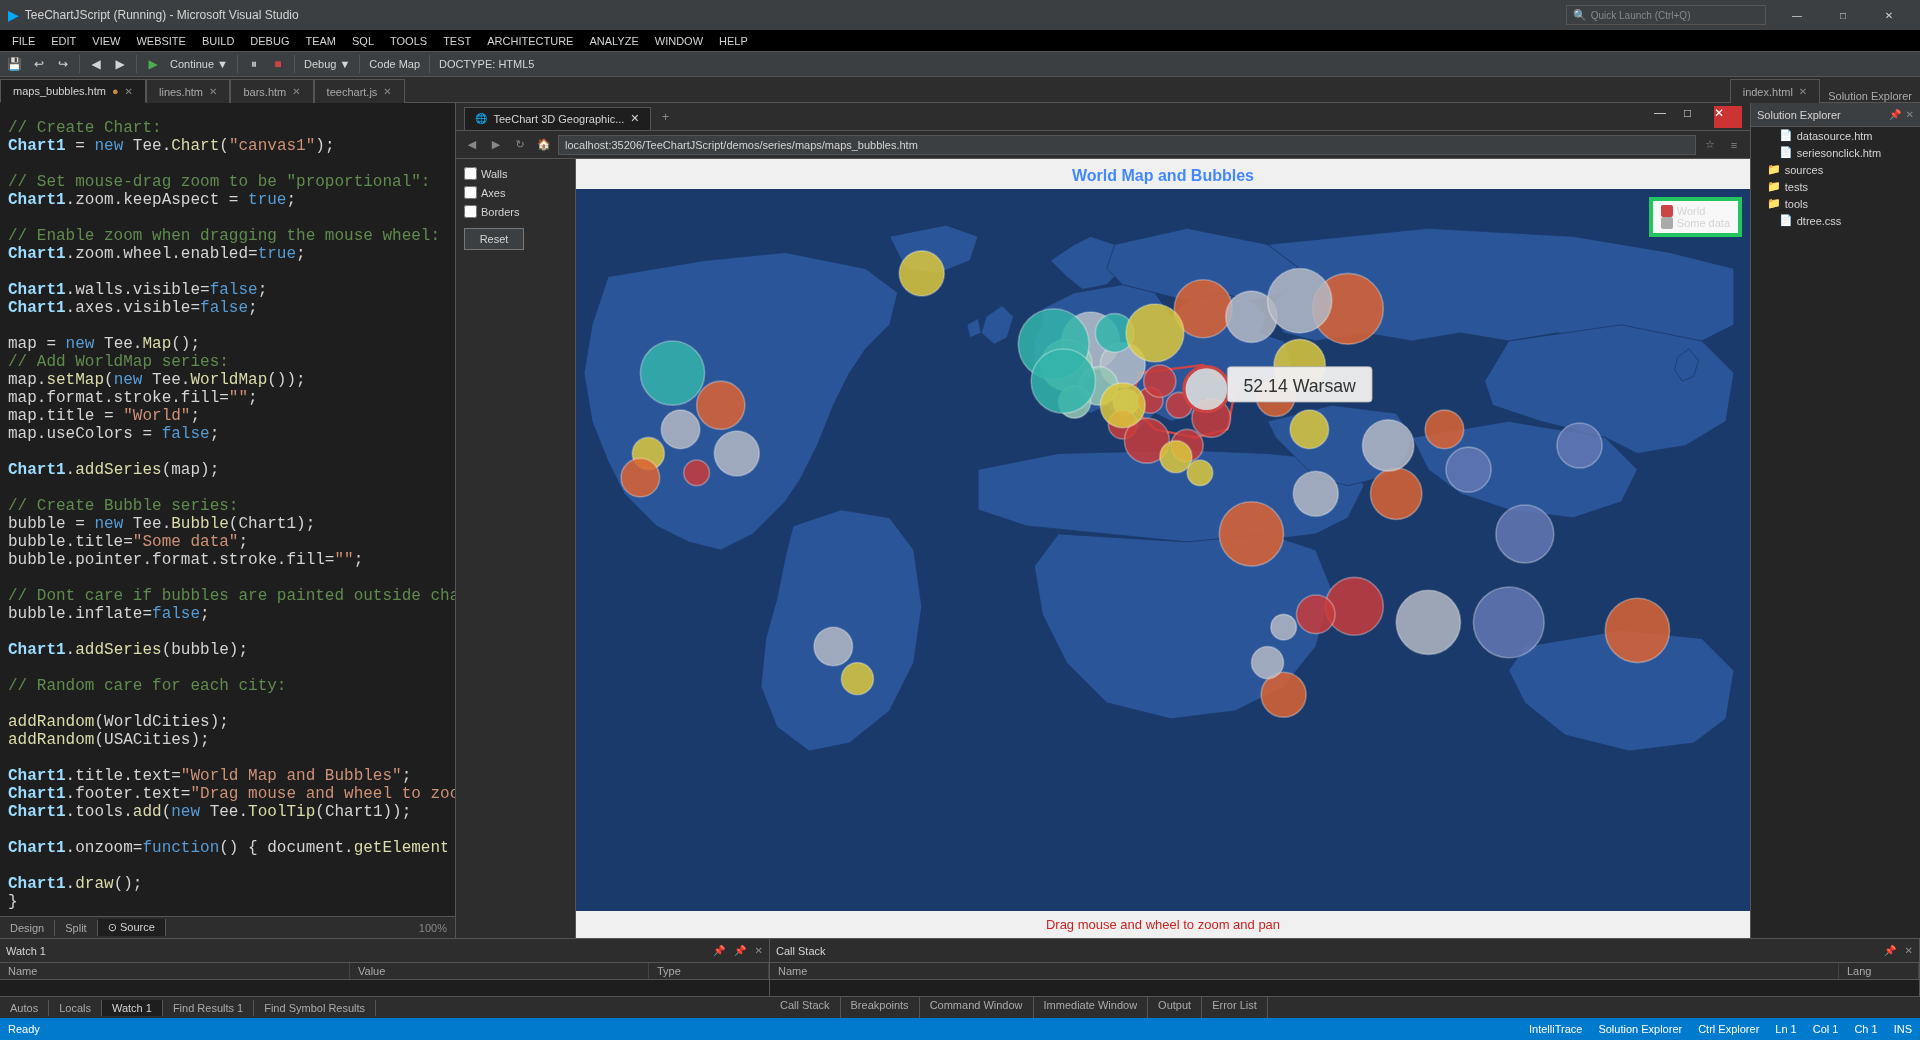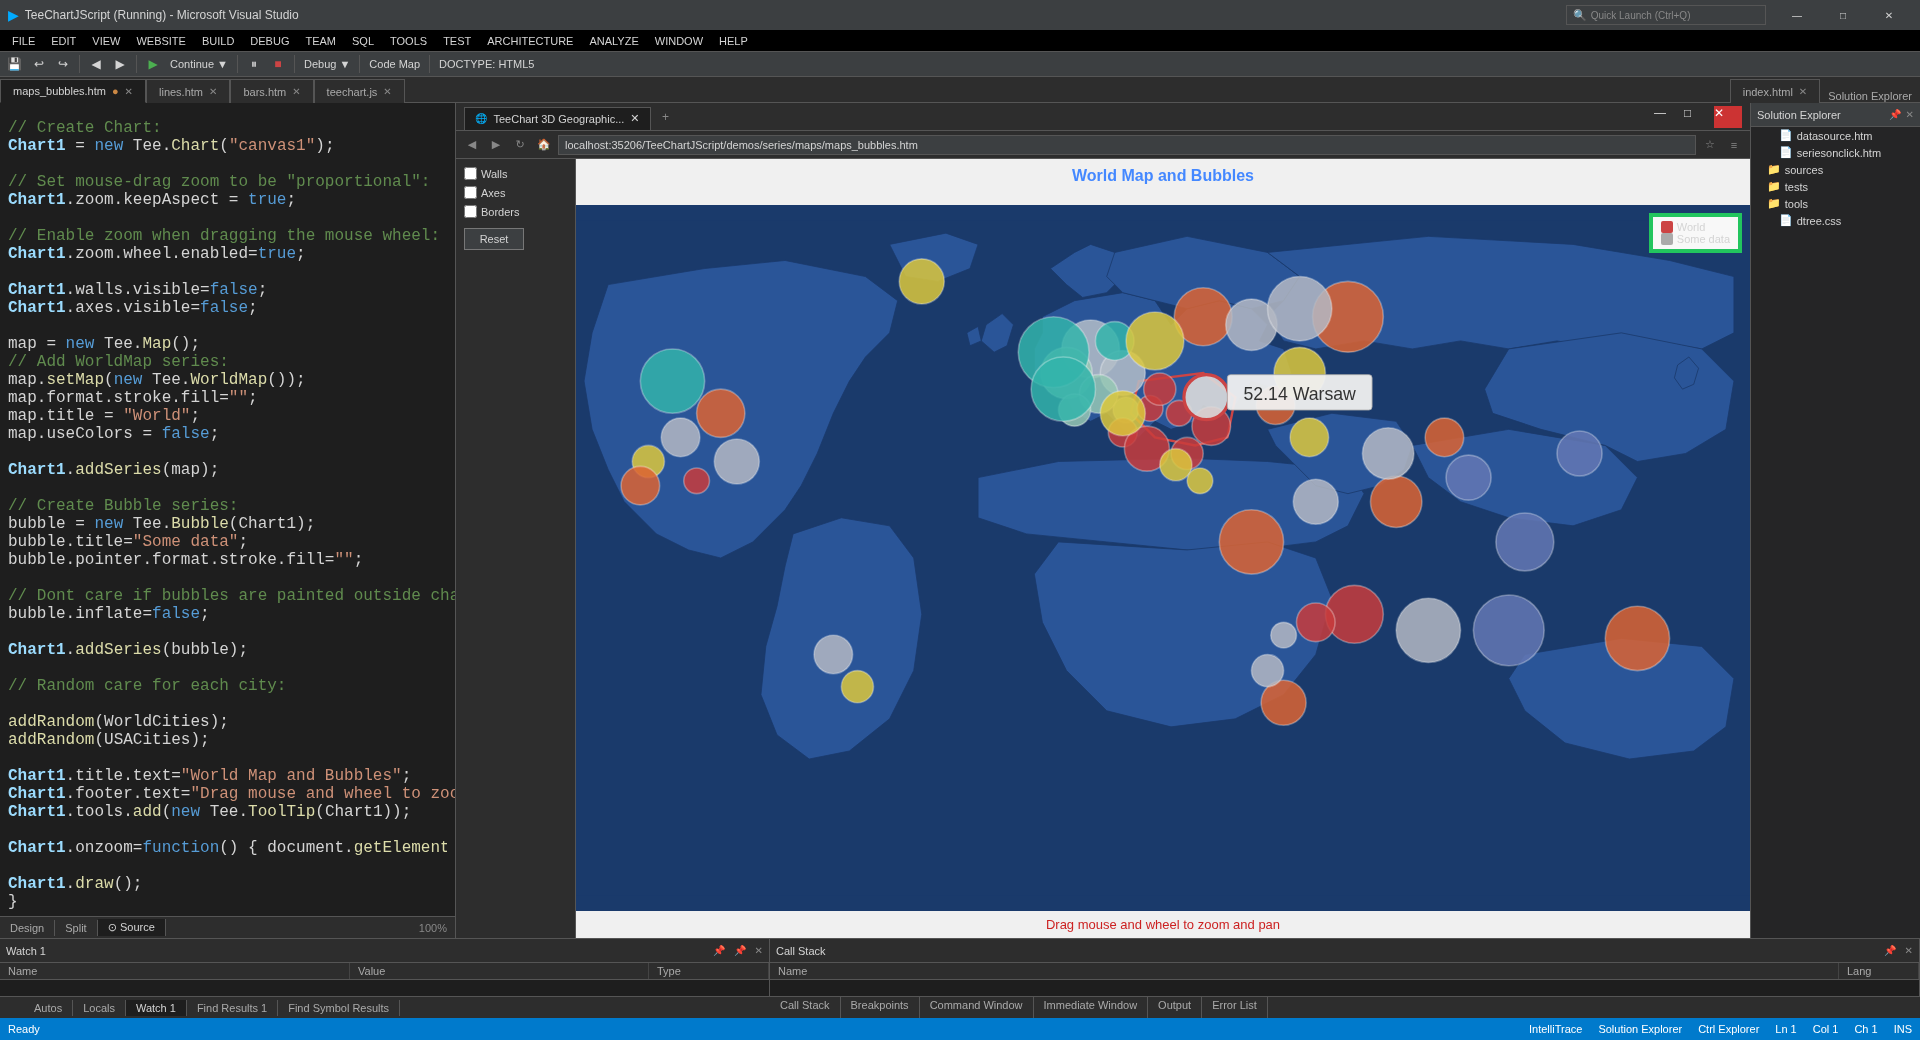--- a/index.html
+++ b/index.html
@@ -163,21 +163,21 @@
       flex: 1;
       background: #1a3a6b;
       position: relative;
       overflow: hidden;
     }
     #chart-title {
       text-align: center;
       color: #4488ff;
       font-size: 16px;
       font-weight: bold;
-      padding: 8px 0 20px;
+      padding: 8px 0 4px;
       background: #f0f0f0;
     }
     #chart-footer {
       text-align: center;
       color: #cc2222;
       font-size: 13px;
       padding: 6px 0;
       background: #f0f0f0;
     }
     #chart-wrapper {
@@ -314,21 +314,20 @@
     .bottom-tab.active { color: #d4d4d4; background: #1e1e1e; }
 
     
     #debug-bottom-tabs {
       height: 22px;
       background: #2d2d2d;
       display: flex;
       align-items: center;
       border-top: 1px solid #555;
       font-size: 11px;
-      padding-left: 24px;
     }
     .dbg-tab { padding: 2px 10px; cursor: pointer; color: #aaa; border-right: 1px solid #555; }
 
     
     ::-webkit-scrollbar { width: 8px; height: 8px; }
     ::-webkit-scrollbar-track { background: #2d2d2d; }
     ::-webkit-scrollbar-thumb { background: #555; }
 
     
     #browser-content {

